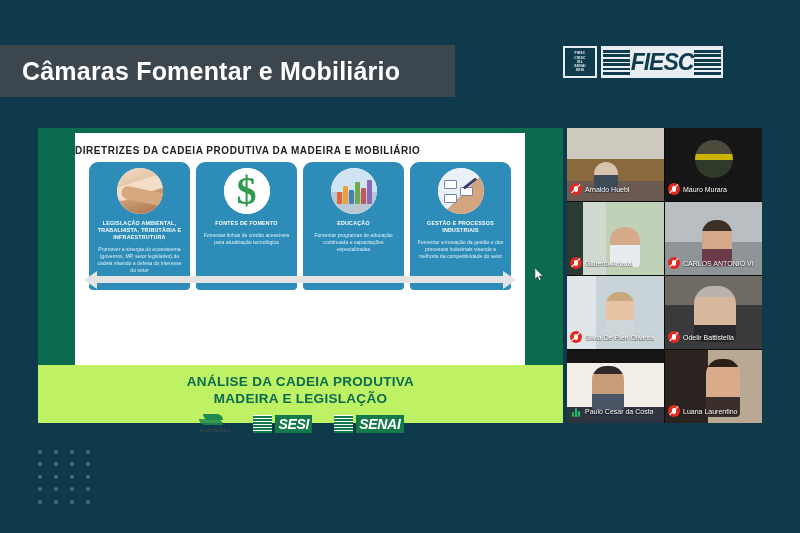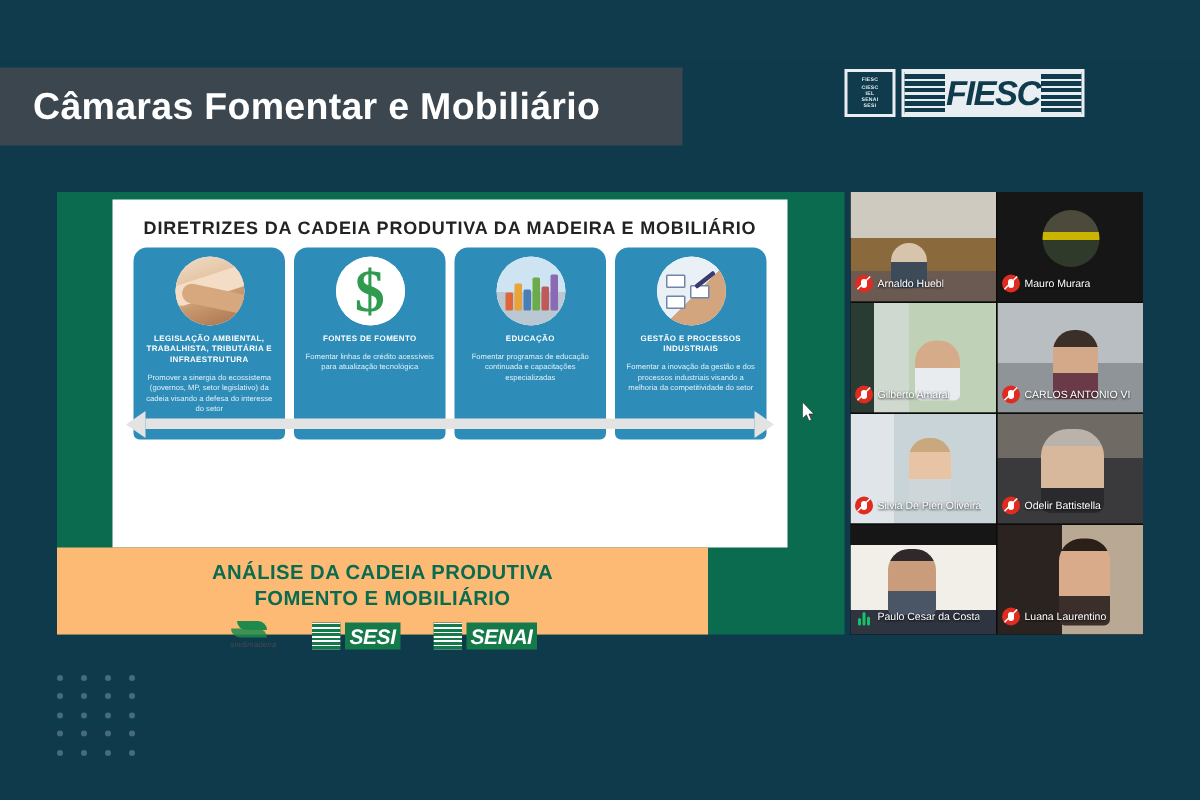--- a/index.html
+++ b/index.html
@@ -43,21 +43,21 @@
     letter-spacing:-1px;background:#e8eef1;padding:0 1px;
     -webkit-text-stroke:0;
   }
 
   
   .slide{position:absolute;left:38px;top:128px;width:525px;height:295px;background:#0b6b4f;}
   .slide-inner{
     position:absolute;left:37px;top:5px;width:450px;height:232px;background:#ffffff;
   }
   .slide-heading{
-    text-align:center;color:#222;font-size:12px;font-weight:bold;letter-spacing:.55px;
+    text-align:left;color:#222;font-size:10px;font-weight:bold;letter-spacing:.55px;
     padding-top:12px;
   }
   .cards{display:flex;gap:6px;padding:6px 8px 0 8px;justify-content:center;}
   .card{
     width:101px;height:128px;background:#2d8cb8;border-radius:9px 9px 4px 4px;
     display:flex;flex-direction:column;align-items:center;padding-top:6px;box-sizing:border-box;
     position:relative;
   }
   .card .circ{
     width:46px;height:46px;border-radius:50%;background:#ffffff;overflow:hidden;
@@ -91,21 +91,21 @@
     position:absolute;left:22px;right:22px;top:8px;height:7px;background:#e3e3e3;
   }
   .arrow-bar:before{content:"";position:absolute;left:-13px;top:-5.5px;
     width:0;height:0;border-top:9px solid transparent;border-bottom:9px solid transparent;
     border-right:13px solid #e3e3e3;}
   .arrow-bar:after{content:"";position:absolute;right:-13px;top:-5.5px;
     width:0;height:0;border-top:9px solid transparent;border-bottom:9px solid transparent;
     border-left:13px solid #e3e3e3;}
 
   .slide-bottom{
-    position:absolute;left:0;top:237px;width:434px;height:58px;background:#fdba74;
+    position:absolute;left:0;top:237px;width:525px;height:58px;background:#bef264;
   }
   .slide-bottom .bt{
     color:#0b6b4f;font-size:13.5px;font-weight:bold;text-align:center;line-height:17px;
     padding-top:8px;letter-spacing:.3px;
   }
   .logos{display:flex;align-items:center;justify-content:center;gap:22px;margin-top:7px;}
   .sindi{display:flex;flex-direction:column;align-items:center;}
   .sindi .leaf{width:34px;height:12px;position:relative;}
   .sindi .leaf i{position:absolute;background:#1f8a4c;border-radius:0 14px 0 14px;}
   .sindi .nm{color:#4a4a4a;font-size:5px;font-style:italic;letter-spacing:.2px;margin-top:1px;}
@@ -248,21 +248,21 @@
     </div>
 
     <div class="arrow-row">
       <div class="arrow-bar"></div>
     </div>
   </div>
 
   <div class="slide-bottom">
     <div class="bt">
       <div>ANÁLISE DA CADEIA PRODUTIVA</div>
-      <div>FOMENTO E MOBILIÁRIO</div>
+      <div>MADEIRA E LEGISLAÇÃO</div>
     </div>
     <div class="logos">
       <div class="sindi">
         <div class="leaf">
           <i style="left:6px;top:0;width:20px;height:6px;"></i>
           <i style="left:2px;top:5px;width:24px;height:6px;opacity:.85;"></i>
         </div>
         <div class="nm">sindimadeira</div>
       </div>
       <div class="grlogo">

